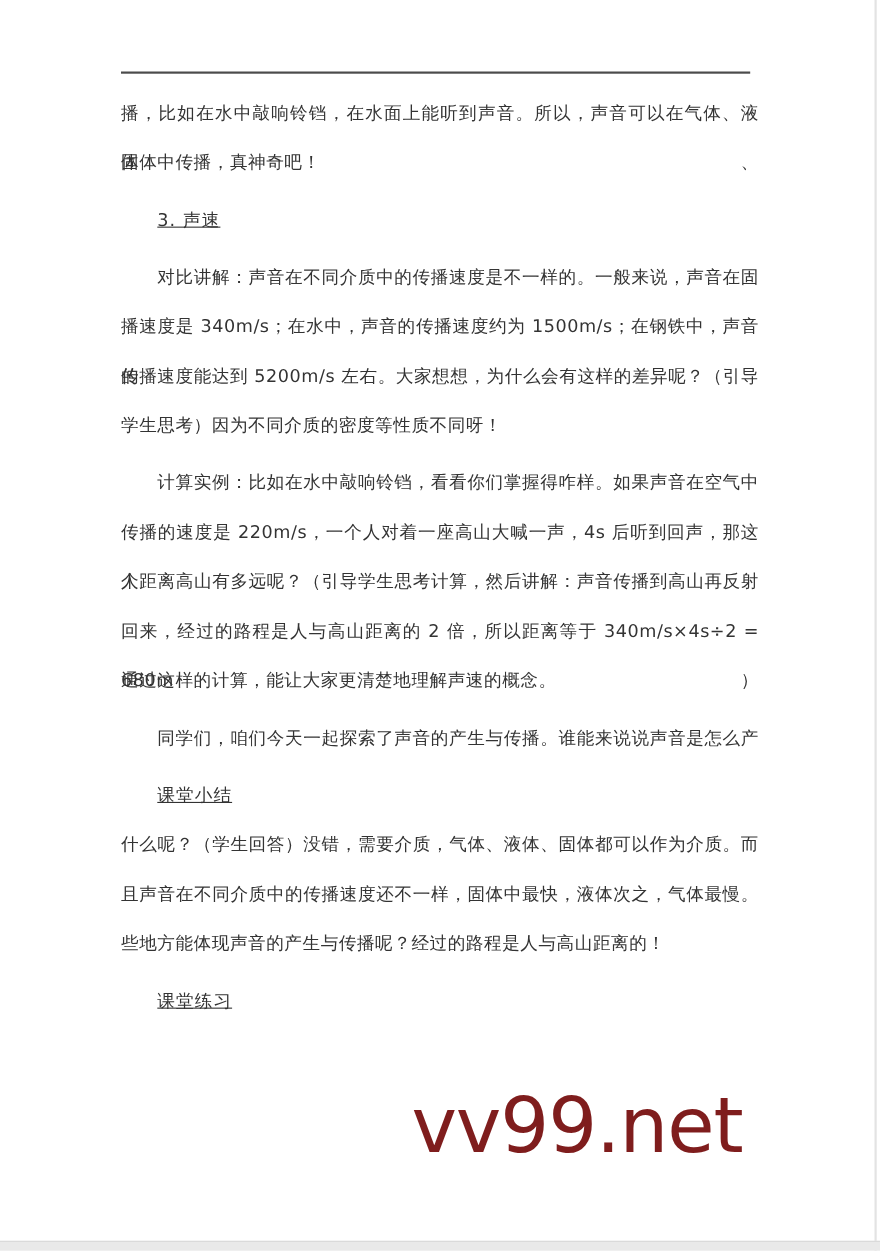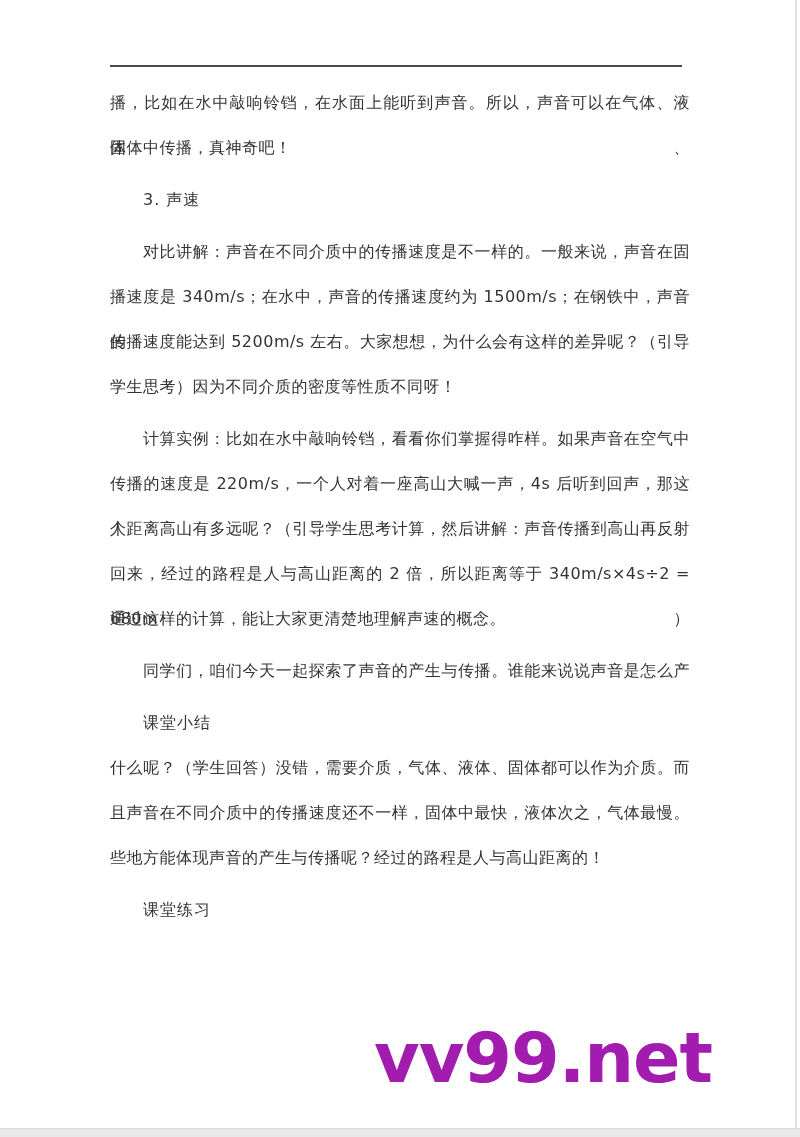--- a/index.html
+++ b/index.html
@@ -30,33 +30,32 @@
     line-height: 45px;
     color: #333333;
     letter-spacing: 0.5px;
     text-align: justify;
     text-align-last: left;
     white-space: nowrap;
   }
   .line.full { text-align-last: justify; white-space: normal; }
   .line.indent { text-indent: 33px; }
   .line.gap { margin-top: 7px; }
-  .line.heading { letter-spacing: 1px; }
+  .line.heading { letter-spacing: 1px; text-decoration: underline; }
 
   .watermark {
     position: absolute;
     left: 374px; top: 985px;
     font-size: 70px;
-    font-weight: bold;
+    font-weight: normal;
     line-height: 1.1;
     letter-spacing: -1px;
-    color: #a21caf;
+    color: #7f1d1d;
     font-family: "DejaVu Sans", sans-serif;
     user-select: none;
-    margin-top: 35px;
   }
 
   .right-edge {
     position: absolute;
     top: 0; left: 795px;
     width: 2px; height: 100%;
     background: #e3e3e3;
   }
 
   .bottom-band {

